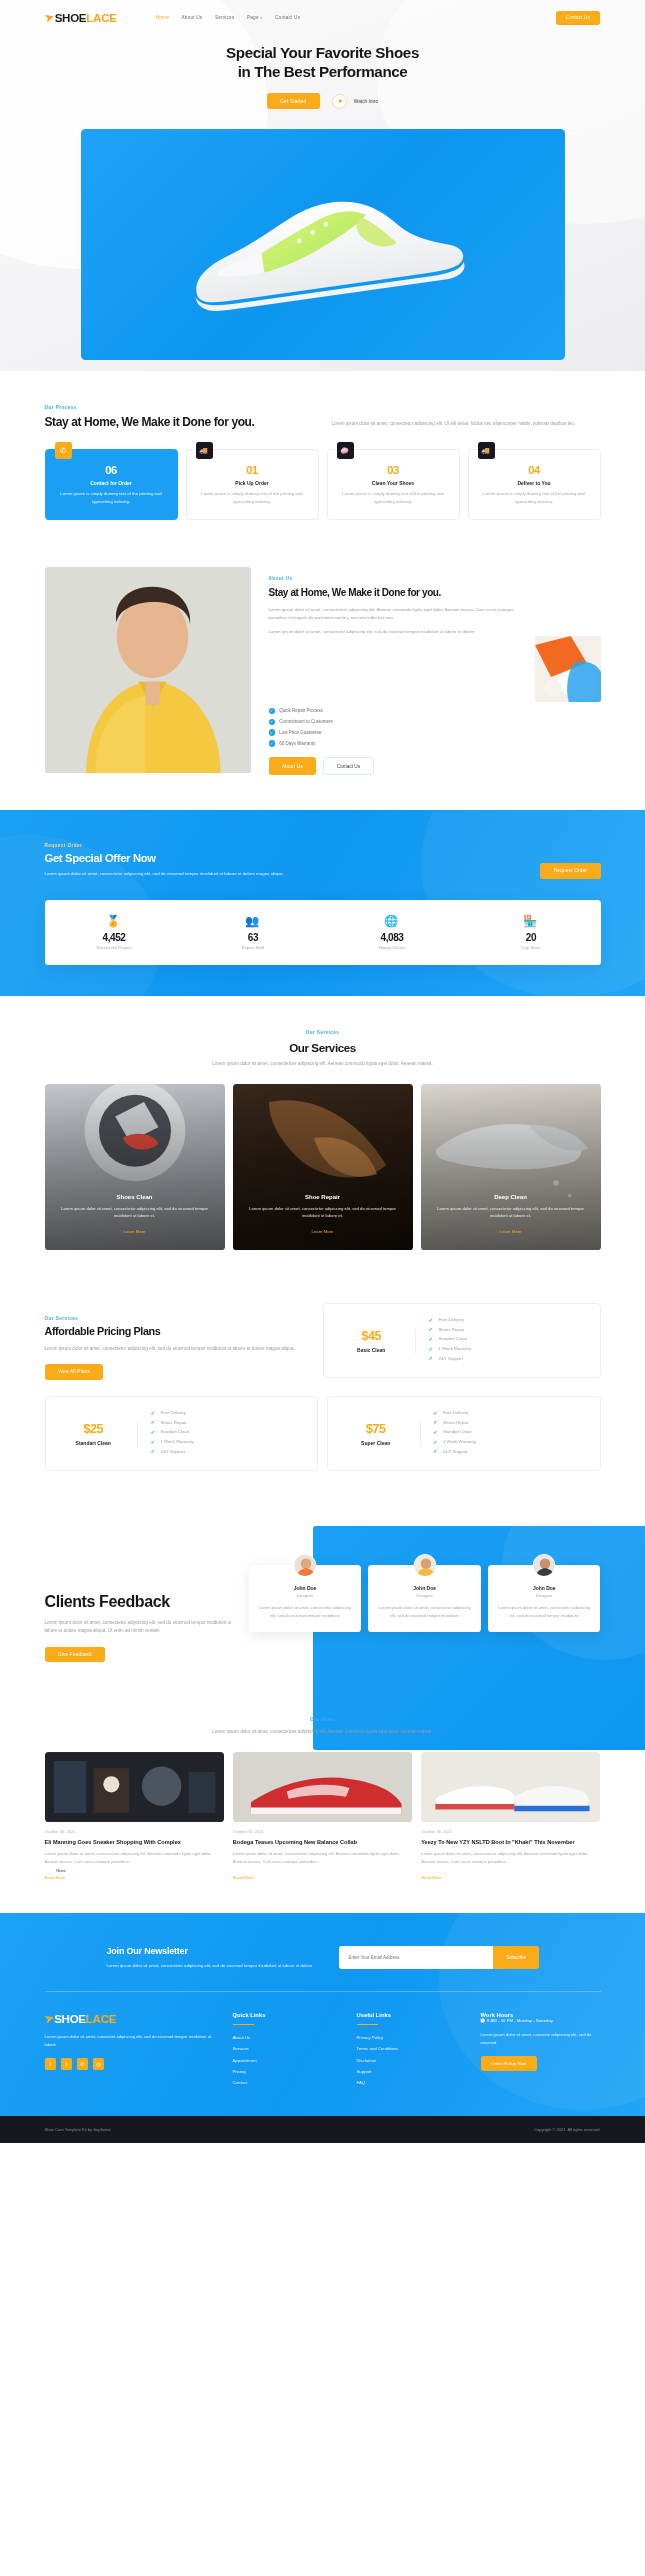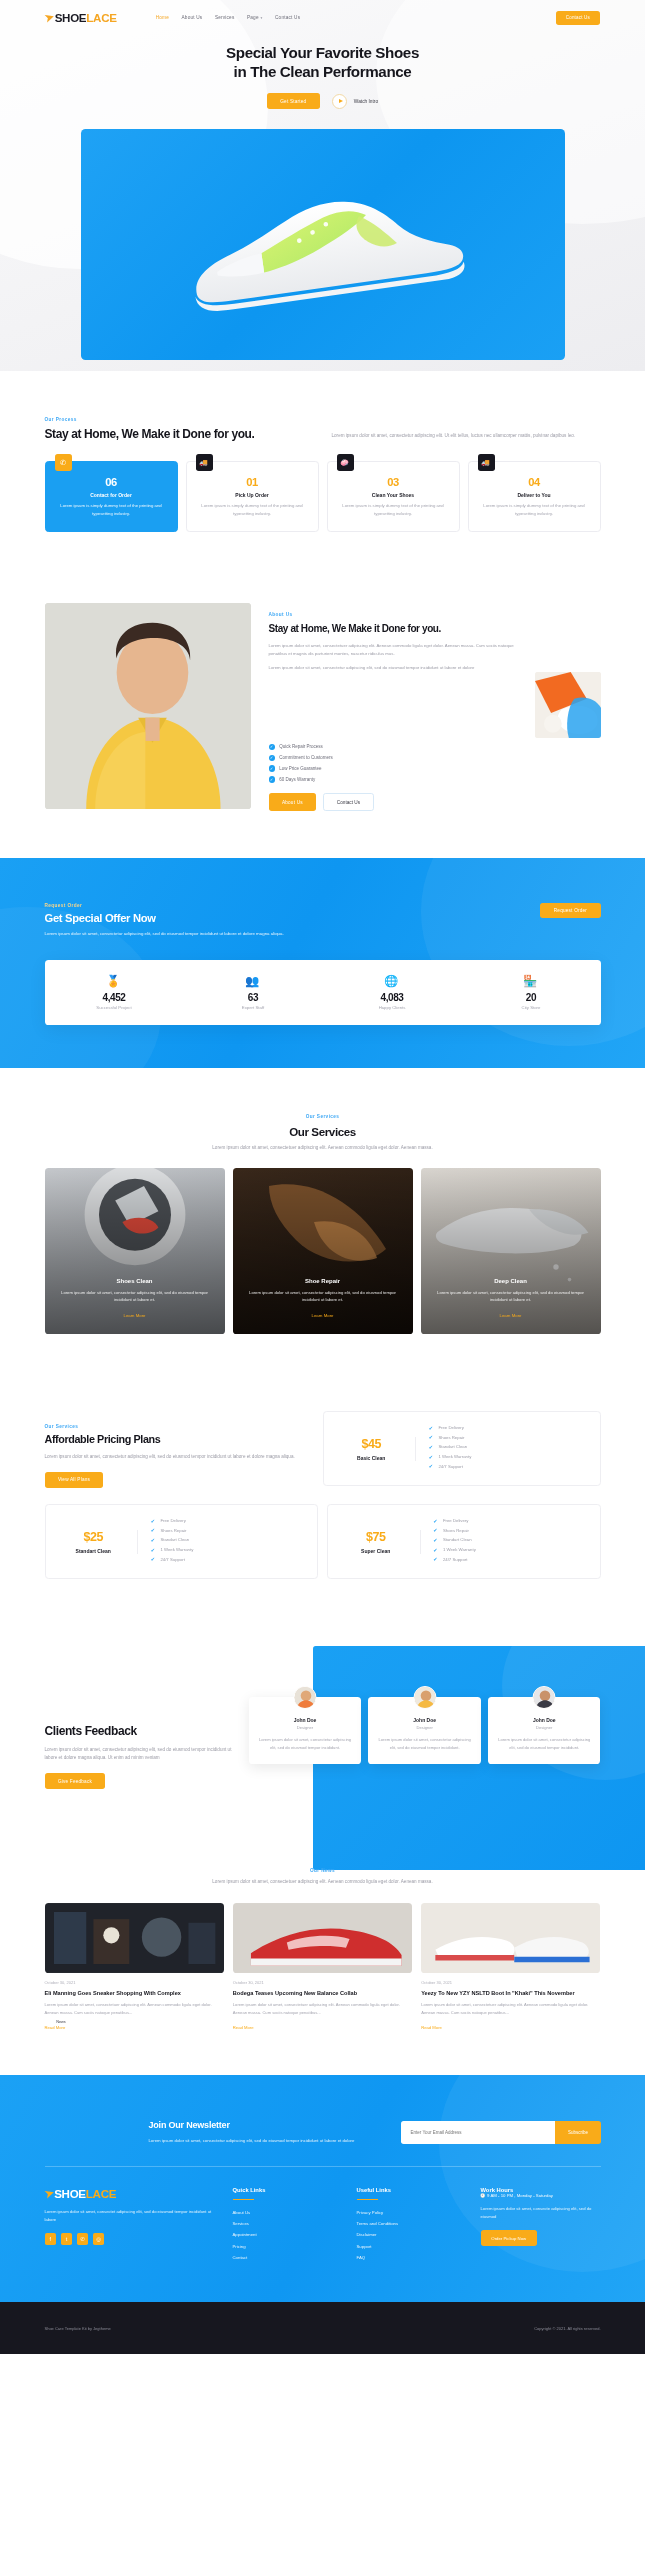--- a/index.html
+++ b/index.html
@@ -4,21 +4,21 @@
 <style>
   * { margin:0; padding:0; box-sizing:border-box; }
   body {
     width:645px;
     font-family:"Liberation Sans", sans-serif;
     background:#ffffff;
     color:#2b2b33;
     -webkit-font-smoothing:antialiased;
   }
   .wrap { width:645px; margin:0 auto; position:relative; }
-  .container { width:556px; margin:16px auto; position:relative; }
+  .container { width:556px; margin:4px auto; position:relative; }
 
   
   .topbar {
     height:25px; display:flex; align-items:center;
     padding:0 45px; position:relative; z-index:20;
   }
   .logo { display:flex; align-items:center; font-size:11.6px; font-weight:bold; letter-spacing:-0.3px;}
   .logo .swoosh { color:#f5a623; font-size:10.8px; margin-right:0.9px; transform:rotate(-18deg);}
   .logo .b1 { color:#1b1b24; }
   .logo .b2 { color:#f5a623; }
@@ -136,21 +136,21 @@
 
   
   .offer {
     background:linear-gradient(120deg,#1aa0f4 0%,#0e96f1 45%,#21a5f6 100%);
     padding:29px 0 0; position:relative; overflow:hidden;
   }
   .offer::before{content:"";position:absolute;right:-72px;top:-81px;width:296px;height:269px;
     border-radius:50%;background:rgba(255,255,255,.06);}
   .offer::after{content:"";position:absolute;left:-108px;bottom:-54px;width:269px;height:215px;
     border-radius:50%;background:rgba(255,255,255,.05);}
-  .offer-inner{ display:flex; justify-content:space-between; align-items:flex-start; position:relative; z-index:3;}
+  .offer-inner{ display:flex; justify-content:space-between; align-items:flex-end; position:relative; z-index:3;}
   .offer .eyebrow{ color:#f9d68a; }
   .offer h2{ font-size:11.2px; color:#fff; margin-top:4.5px; letter-spacing:-0.3px;}
   .offer p{ font-size:4.4px; line-height:1.9; color:rgba(255,255,255,.9); margin-top:6.3px; width:296px;}
   .stats{
     margin-top:21.5px; background:#fff; border-radius:3.6px; padding:14.3px 0 14.3px;
     display:flex; position:relative; z-index:3;
     box-shadow:0 4.5px 18px rgba(0,0,0,.07);
   }
   .stat{ flex:1; text-align:center; }
   .stat .ic{ font-size:11.6px; color:#f9ab19; line-height:1; }
@@ -197,21 +197,21 @@
   .feedback{ position:relative; padding:30.5px 0 36px; }
   .fb-bg{
     position:absolute; right:0; top:20px; width:332px; height:224px;
     background:linear-gradient(135deg,#1aa0f4,#0e96f1); border-radius:2.7px 0 0 2.7px;
     overflow:hidden;
   }
   .fb-bg::after{content:"";position:absolute;right:-63px;top:-54px;width:206px;height:188px;
     border-radius:50%;background:rgba(255,255,255,.07);}
   .fb-inner{ position:relative; z-index:4; display:flex; gap:14.3px; align-items:flex-start;}
   .fb-left{ width:190px; padding-top:47px;}
-  .fb-left h2.big{ font-size:12px; }
+  .fb-left h2.big{ font-size:16px; }
   .fb-left .muted{ margin-top:6.3px; }
   .fb-cards{ flex:1; display:flex; gap:7.2px; padding-top:25px;}
   .tcard{
     flex:1; background:#fff; border-radius:3.6px; padding:20px 9px 12.5px;
     text-align:center; position:relative; box-shadow:0 3.6px 14.3px rgba(0,0,0,.09);
   }
   .tav{
     position:absolute; left:50%; top:-11.6px; transform:translateX(-50%);
     width:23px;height:23px;border-radius:50%; border:1.8px solid #fff; overflow:hidden;
     background:#e6d8c9;
@@ -233,21 +233,21 @@
   .ntext{ font-size:4.1px; line-height:1.85; color:#a5a5b0; margin-top:4.5px;}
   .nmore{ font-size:4.2px; color:#f9ab19; margin-top:5.4px; text-decoration:none; display:inline-block;}
 
   
   .foot{
     background:linear-gradient(120deg,#1ba1f5 0%,#0f97f2 50%,#22a6f6 100%);
     padding:29px 0 0; position:relative; overflow:hidden;
   }
   .foot::before{content:"";position:absolute;right:-81px;top:-63px;width:287px;height:260px;
     border-radius:50%;background:rgba(255,255,255,.06);}
-  .nl{ display:flex; align-items:center; justify-content:flex-end; position:relative; z-index:3;gap:20px;}
+  .nl{ display:flex; align-items:center; justify-content:center; position:relative; z-index:3;}
   .nl-left{ width:233px; }
   .nl-left h3{ font-size:9px; color:#fff; letter-spacing:-0.2px;}
   .nl-left p{ font-size:4.3px; line-height:1.9; color:rgba(255,255,255,.88); margin-top:6.3px;}
   .nl-form{ display:flex; }
   .nl-form input{
     width:154px; height:23px; border:none; border-radius:2.7px 0 0 2.7px;
     padding:0 9px; font-size:4.5px; color:#4a4a55; outline:none;
     font-family:"Liberation Sans", sans-serif;
   }
   .nl-form button{
@@ -298,21 +298,21 @@
         <a href="#">Services</a>
         <a href="#"><span>Page</span><span class="caret">▾</span></a>
         <a href="#">Contact Us</a>
       </div>
       <button class="hdr-btn">Contact Us</button>
     </div>
 
     <div class="hero-inner">
       <h1>
         <span>Special Your Favorite Shoes</span><br>
-        <span>in The Clean Performance</span>
+        <span>in The Best Performance</span>
       </h1>
       <div class="hero-cta">
         <button class="btn-primary">Get Started</button>
         <div class="watch">
           <span class="play-circle">
               <span class="play-tri"></span>
             </span>
           <span>Watch Intro</span>
         </div>
       </div>

